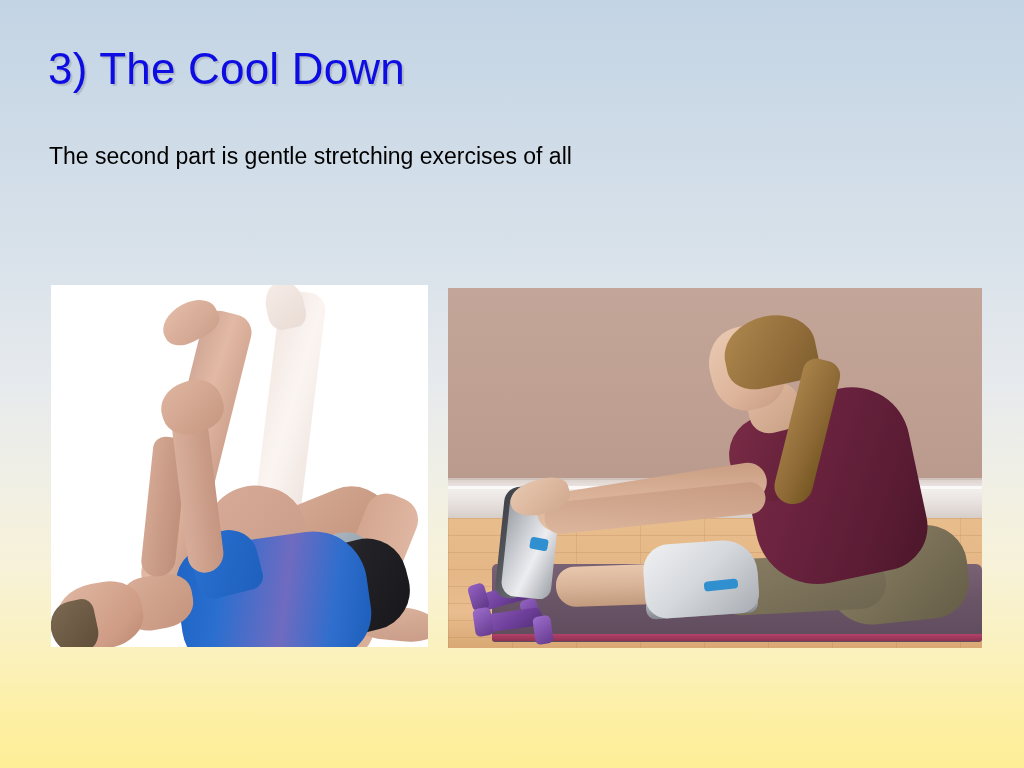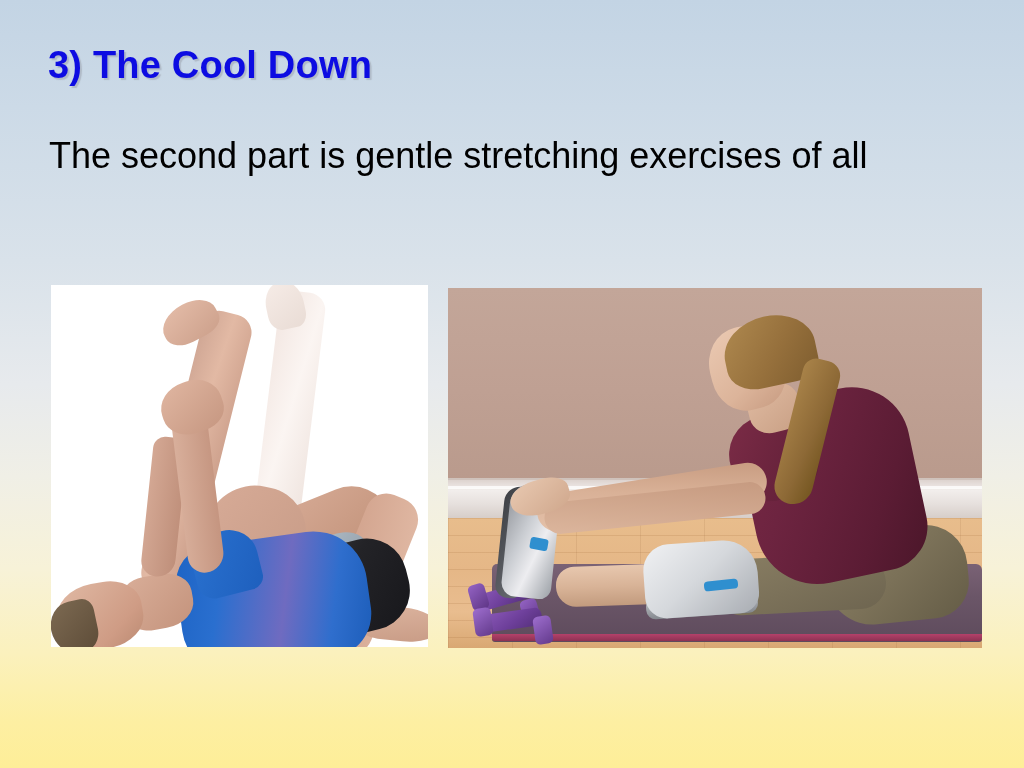--- a/index.html
+++ b/index.html
@@ -19,35 +19,35 @@
         #feee98 100%);
     overflow:hidden;
     position:relative;
   }
 
   
   .slide-title {
     position:absolute;
     left:48px;
     top:44px;
-    font-size:38px;
-    font-weight:700;
+    font-size:44px;
+    font-weight:400;
     color:#0d0ce2;
     letter-spacing:0.2px;
     white-space:nowrap;
     text-shadow: 2px 2px 1px rgba(120,120,130,0.30);
   }
 
   
   .slide-body {
     position:absolute;
     left:49px;
     top:138px;
     width:830px;
-    font-size:36px;
+    font-size:23px;
     line-height:36px;
     color:#000000;
     text-align:justify;
     text-justify:inter-word;
   }
   .slide-body .line { display:block; white-space:nowrap; }
 
   
   .photo { position:absolute; overflow:hidden; }
 

